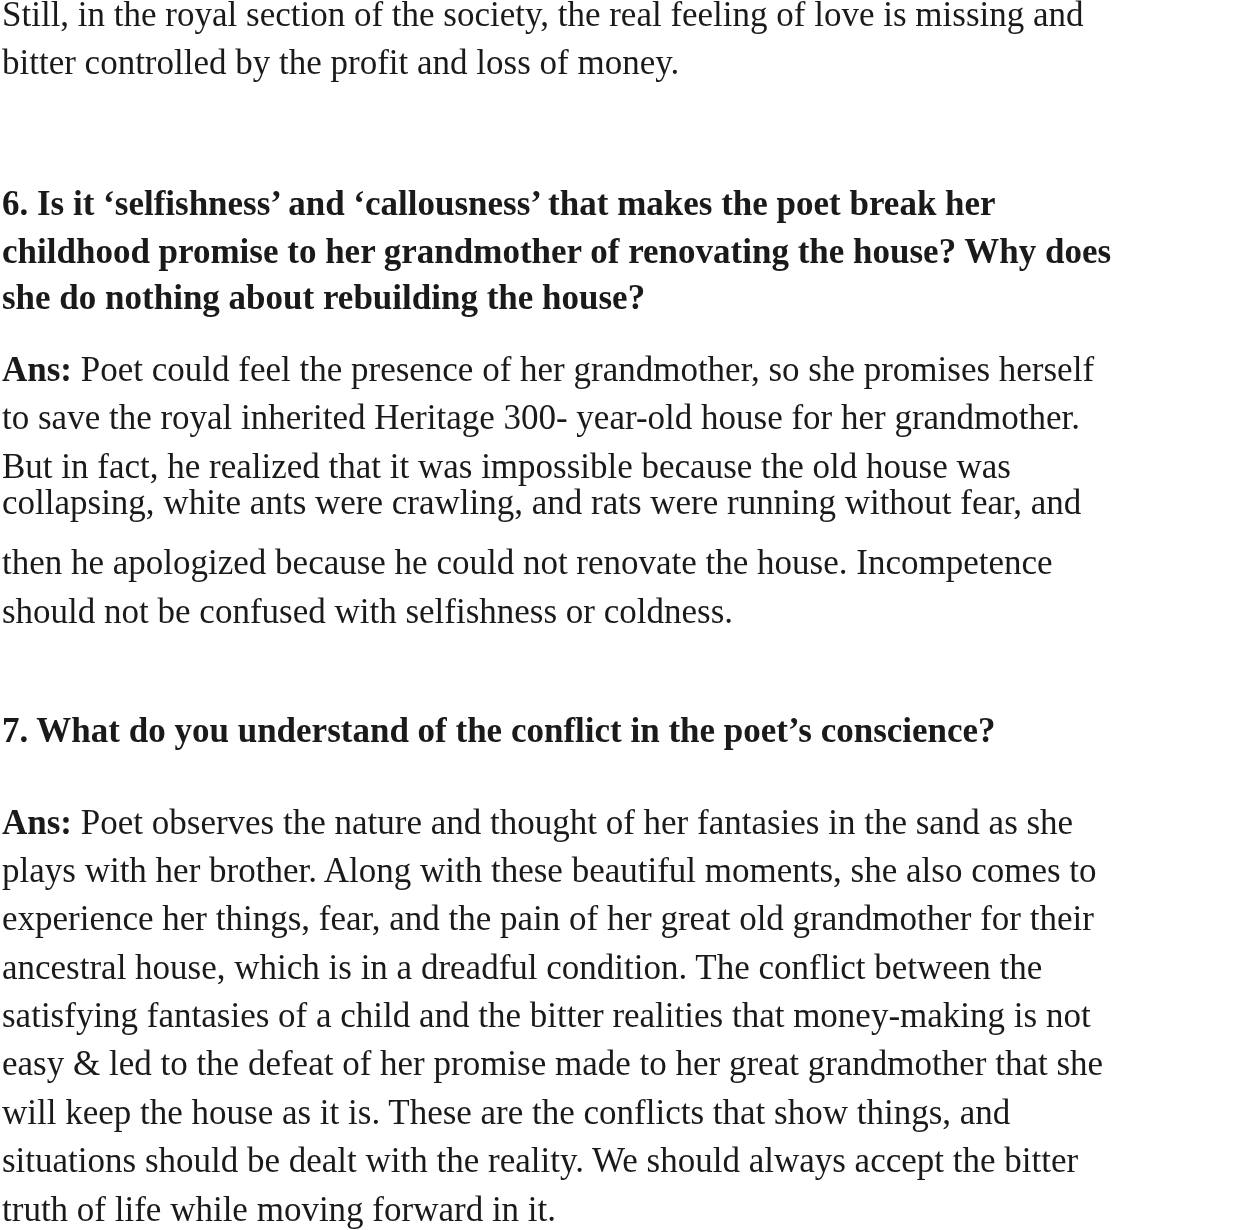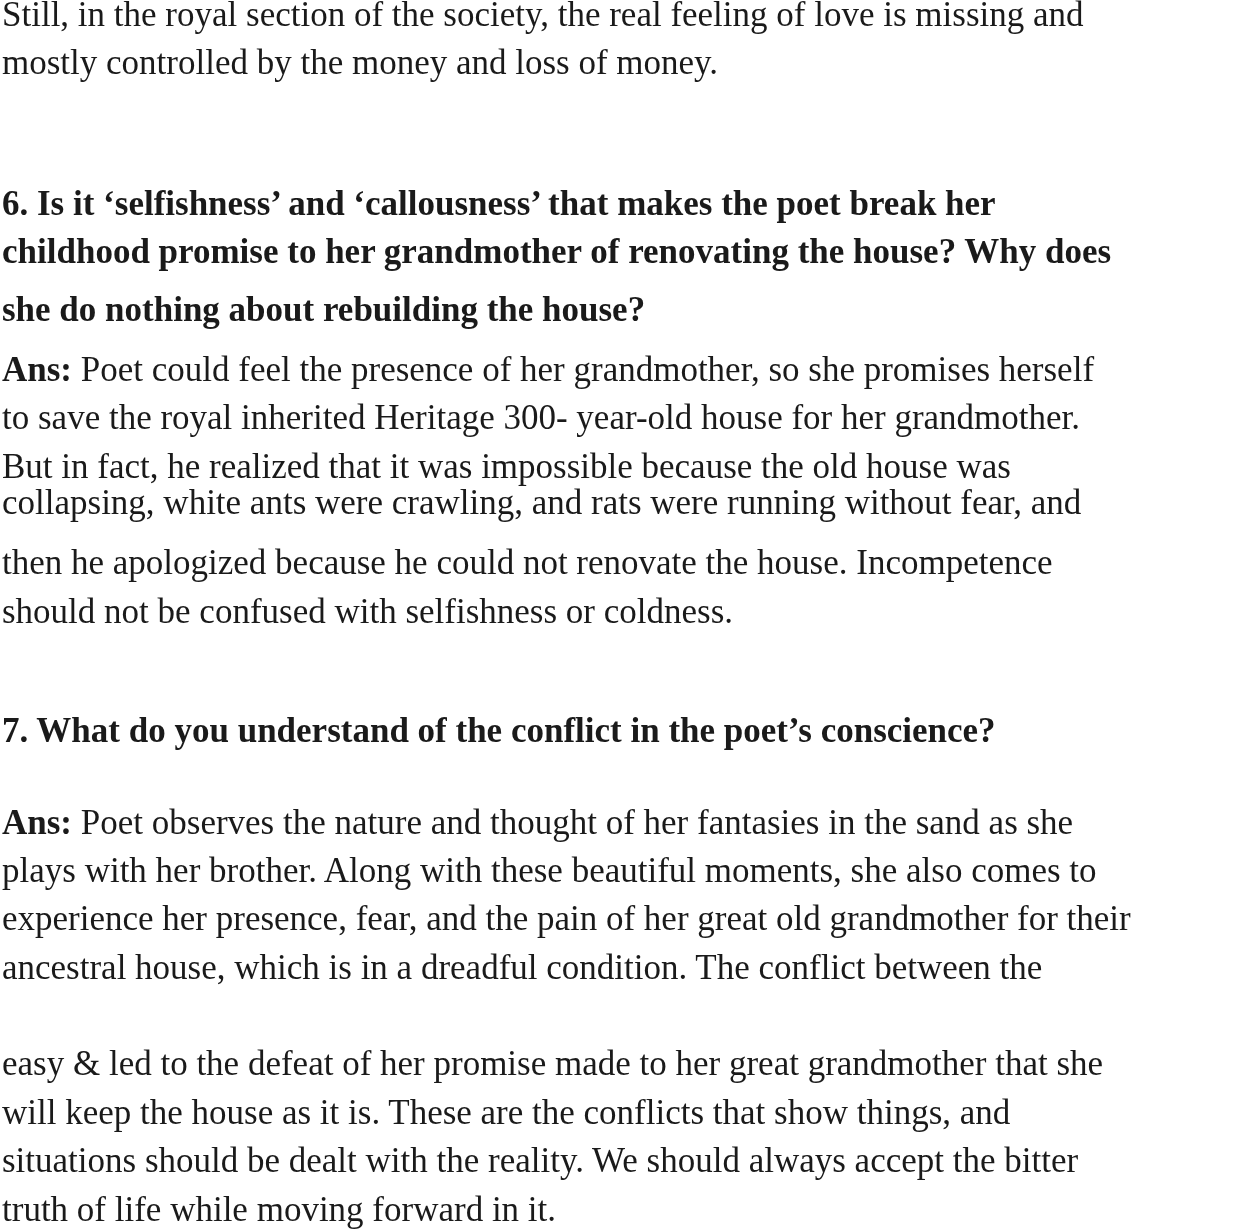--- a/index.html
+++ b/index.html
@@ -9,37 +9,38 @@
   .line { position: absolute; left: 2px; white-space: nowrap; font-size: 35px; line-height: 40px; }
   .q { font-weight: bold; }
   .ans-label { font-weight: bold; text-align: right; }
 </style>
 </head>
 <body>
 
 <div class="page">
 
   <div class="line" style="top:-5px">Still, in the royal section of the society, the real feeling of love is missing and</div>
-  <div class="line" style="top:43px">mostly controlled by the money and loss of money.</div>
+  <div class="line" style="top:43px">bitter controlled by the profit and loss of money.</div>
 
   <div class="line q" style="top:184px">6. Is it ‘selfishness’ and ‘callousness’ that makes the poet break her</div>
   <div class="line q" style="top:232px">childhood promise to her grandmother of renovating the house? Why does</div>
-  <div class="line q" style="top:290px">she do nothing about rebuilding the house?</div>
+  <div class="line q" style="top:278px">she do nothing about rebuilding the house?</div>
 
   <div class="line" style="top:350px"><span class="ans-label">Ans:</span><span> Poet could feel the presence of her grandmother, so she promises herself</span></div>
   <div class="line" style="top:398px">to save the royal inherited Heritage 300- year-old house for her grandmother.</div>
   <div class="line" style="top:447px">But in fact, he realized that it was impossible because the old house was</div>
   <div class="line" style="top:483px">collapsing, white ants were crawling, and rats were running without fear, and</div>
   <div class="line" style="top:543px">then he apologized because he could not renovate the house. Incompetence</div>
   <div class="line" style="top:592px">should not be confused with selfishness or coldness.</div>
 
   <div class="line q" style="top:711px">7. What do you understand of the conflict in the poet’s conscience?</div>
 
   <div class="line" style="top:803px"><span class="ans-label">Ans:</span><span> Poet observes the nature and thought of her fantasies in the sand as she</span></div>
   <div class="line" style="top:851px">plays with her brother. Along with these beautiful moments, she also comes to</div>
-  <div class="line" style="top:899px">experience her presence, fear, and the pain of her great old grandmother for their</div>
+  <div class="line" style="top:899px">experience her things, fear, and the pain of her great old grandmother for their</div>
   <div class="line" style="top:948px">ancestral house, which is in a dreadful condition. The conflict between the</div>
+  <div class="line" style="top:996px">satisfying fantasies of a child and the bitter realities that money-making is not</div>
   <div class="line" style="top:1044px">easy &amp; led to the defeat of her promise made to her great grandmother that she</div>
   <div class="line" style="top:1141px">situations should be dealt with the reality. We should always accept the bitter</div>
   <div class="line" style="top:1093px">will keep the house as it is. These are the conflicts that show things, and</div>
   <div class="line" style="top:1190px">truth of life while moving forward in it.</div>
 
 </div>
 
 </body></html>

